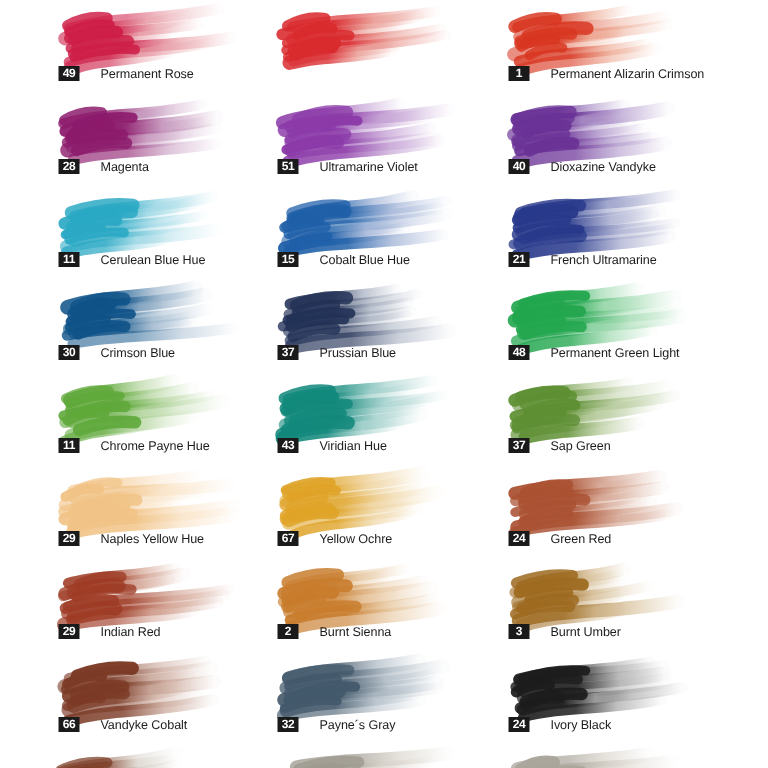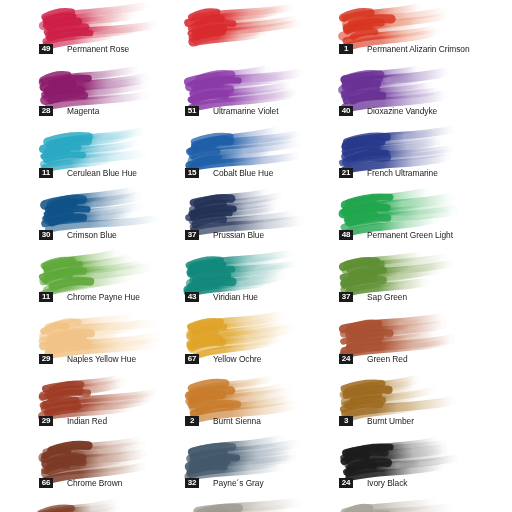--- a/index.html
+++ b/index.html
@@ -768,21 +768,21 @@
               <path d="M5.3,44.8 C34.2,35.6 63.1,39.7 101.7,30.5" stroke="url(#g24)" stroke-width="7.9" fill="none" stroke-linecap="round" opacity="0.87"></path>
               <path d="M11.6,14.6 Q29.9,7.6 48.2,9.6" stroke="#7B3A25" stroke-width="8.8" fill="none" stroke-linecap="round" opacity="0.97"></path>
               <path d="M4.7,20.0 Q16.4,13.0 28.1,15.0" stroke="#7B3A25" stroke-width="6.6" fill="none" stroke-linecap="round" opacity="0.95"></path>
               <path d="M10.8,26.8 Q26.5,19.8 42.2,21.8" stroke="#7B3A25" stroke-width="8.3" fill="none" stroke-linecap="round" opacity="0.81"></path>
               <path d="M10.0,31.5 Q26.5,24.5 42.9,26.5" stroke="#7B3A25" stroke-width="7.4" fill="none" stroke-linecap="round" opacity="0.79"></path>
               <path d="M4.8,34.4 Q16.0,27.4 27.2,29.4" stroke="#7B3A25" stroke-width="7.1" fill="none" stroke-linecap="round" opacity="0.73"></path>
             </svg>
           </div>
           <div class="swatch-label">
             <span class="badge">66</span>
-            <span class="name">Chrome Brown</span>
+            <span class="name">Vandyke Cobalt</span>
           </div>
         </div>
         <div class="swatch-cell col-2">
           <div class="stroke-wrap">
             <svg viewBox="0 0 118 42" preserveAspectRatio="none" xmlns="http://www.w3.org/2000/svg">
               <defs>
                 <linearGradient id="g25" x1="0" y1="0" x2="1" y2="0">
                   <stop offset="0%" stop-color="#43596B" stop-opacity="1"></stop>
                   <stop offset="38%" stop-color="#43596B" stop-opacity="0.92"></stop>
                   <stop offset="68%" stop-color="#B0BCC6" stop-opacity="0.85"></stop>

